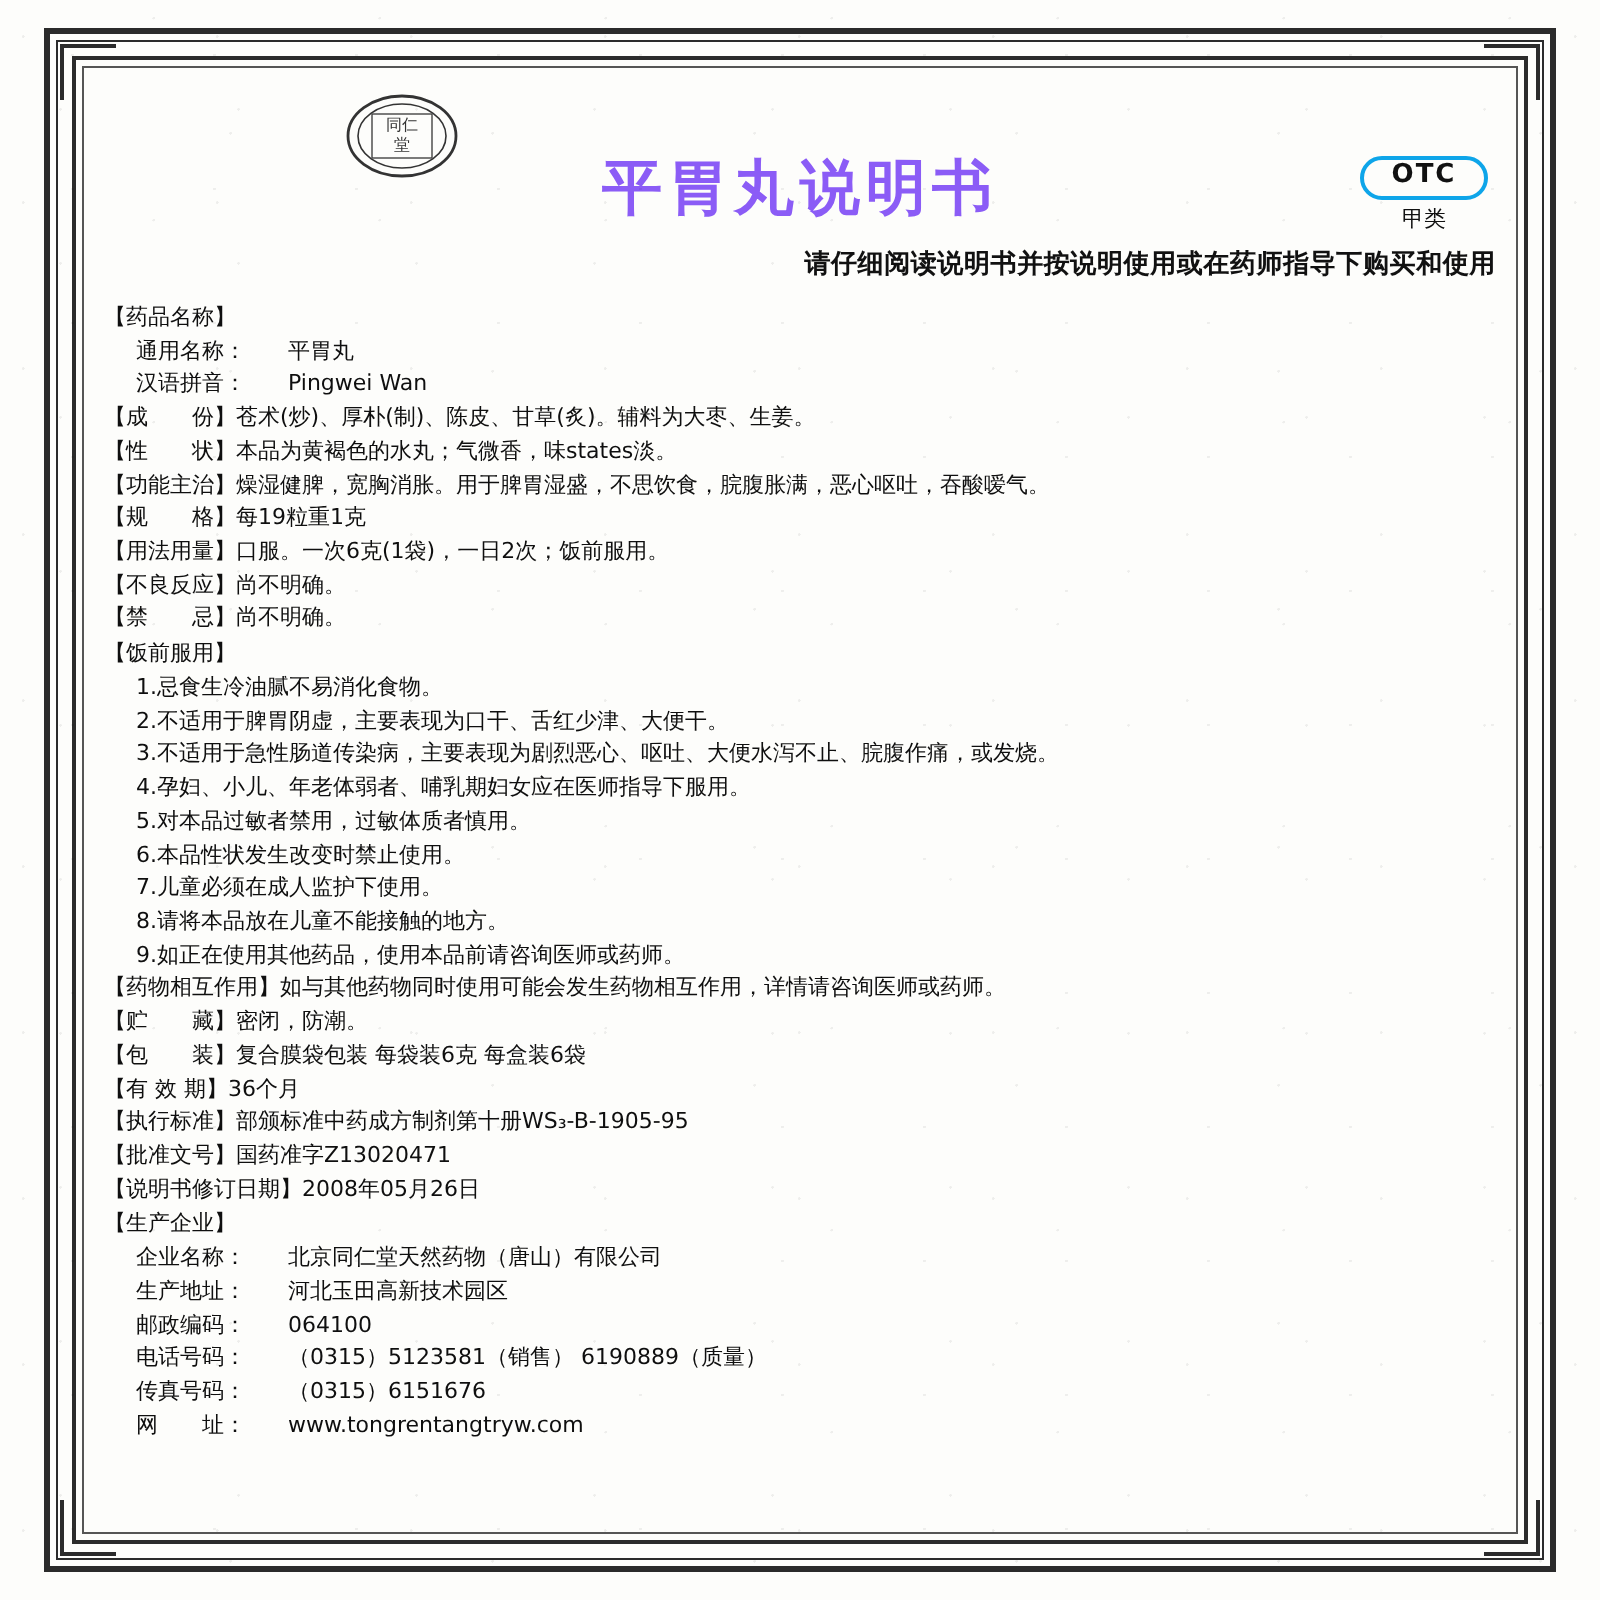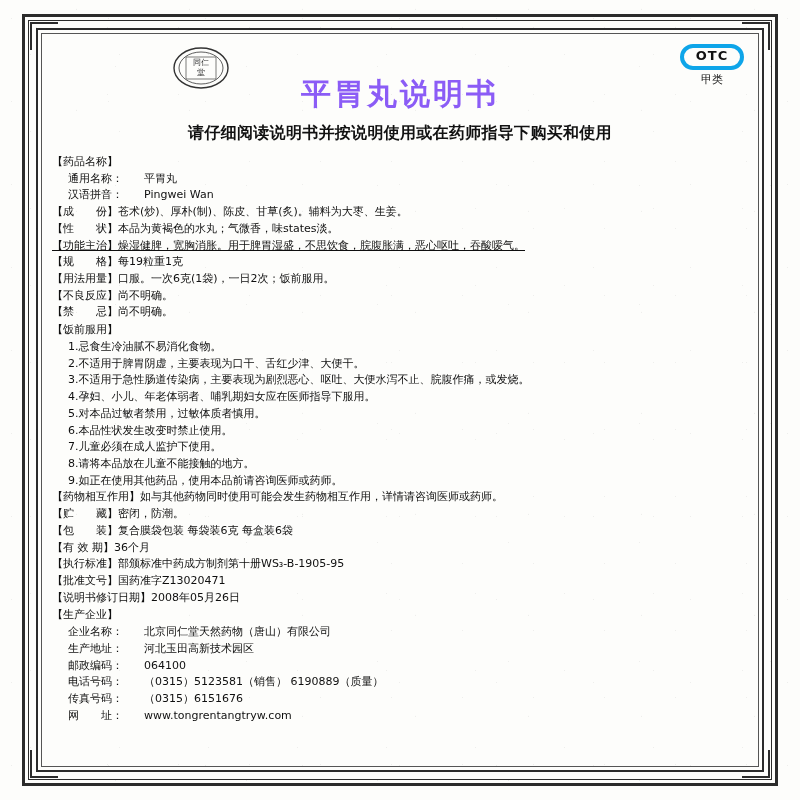--- a/index.html
+++ b/index.html
@@ -68,48 +68,49 @@
 
   
   .otc {
     position: absolute;
     right: 4px;
     top: 0px;
     text-align: center;
     width: 64px;
   }
   .otc-box {
-    border: 4px solid #0ea5e9;
+    border: 2px solid #0ea5e9;
     border-radius: 14px;
     font-size: 13px;
     font-weight: bold;
     letter-spacing: 1px;
     padding: 1px 0 2px;
     line-height: 1.15;
     color: #111;
+    margin-top: 34px;
   }
   .otc-sub {
     font-size: 11px;
     margin-top: 2px;
     color: #111;
     font-family: Liberation Mono, monospace;
   }
 
   h1.title {
     margin: 30px 0 0;
     text-align: center;
     font-size: 30px;
     font-weight: bold;
     letter-spacing: 3px;
     color: #8b5cf6;
     font-family: "DejaVu Sans", sans-serif;
   }
   .subtitle {
-    text-align: center;
-    font-size: 16px;
+    text-align: right;
+    font-size: 13px;
     font-weight: bold;
     margin: 8px 0 10px;
     color: #111;
     letter-spacing: 0.3px;
   }
 
   .body-text {
     font-size: 11px;
     line-height: 1.52;
     color: #0f0f0f;
@@ -128,21 +129,20 @@
   .sec-head {
     margin-top: 1px;
   }
   .note-item {
     padding-left: 16px;
     text-indent: 0;
   }
   .hang {
     padding-left: 86px;
     text-indent: -86px;
-    text-decoration: underline;
   }
   .hang2 {
     padding-left: 102px;
     text-indent: -102px;
   }
   .mfr-row {
     display: flex;
     padding-left: 16px;
   }
   .mfr-lbl { flex: 0 0 76px; }

